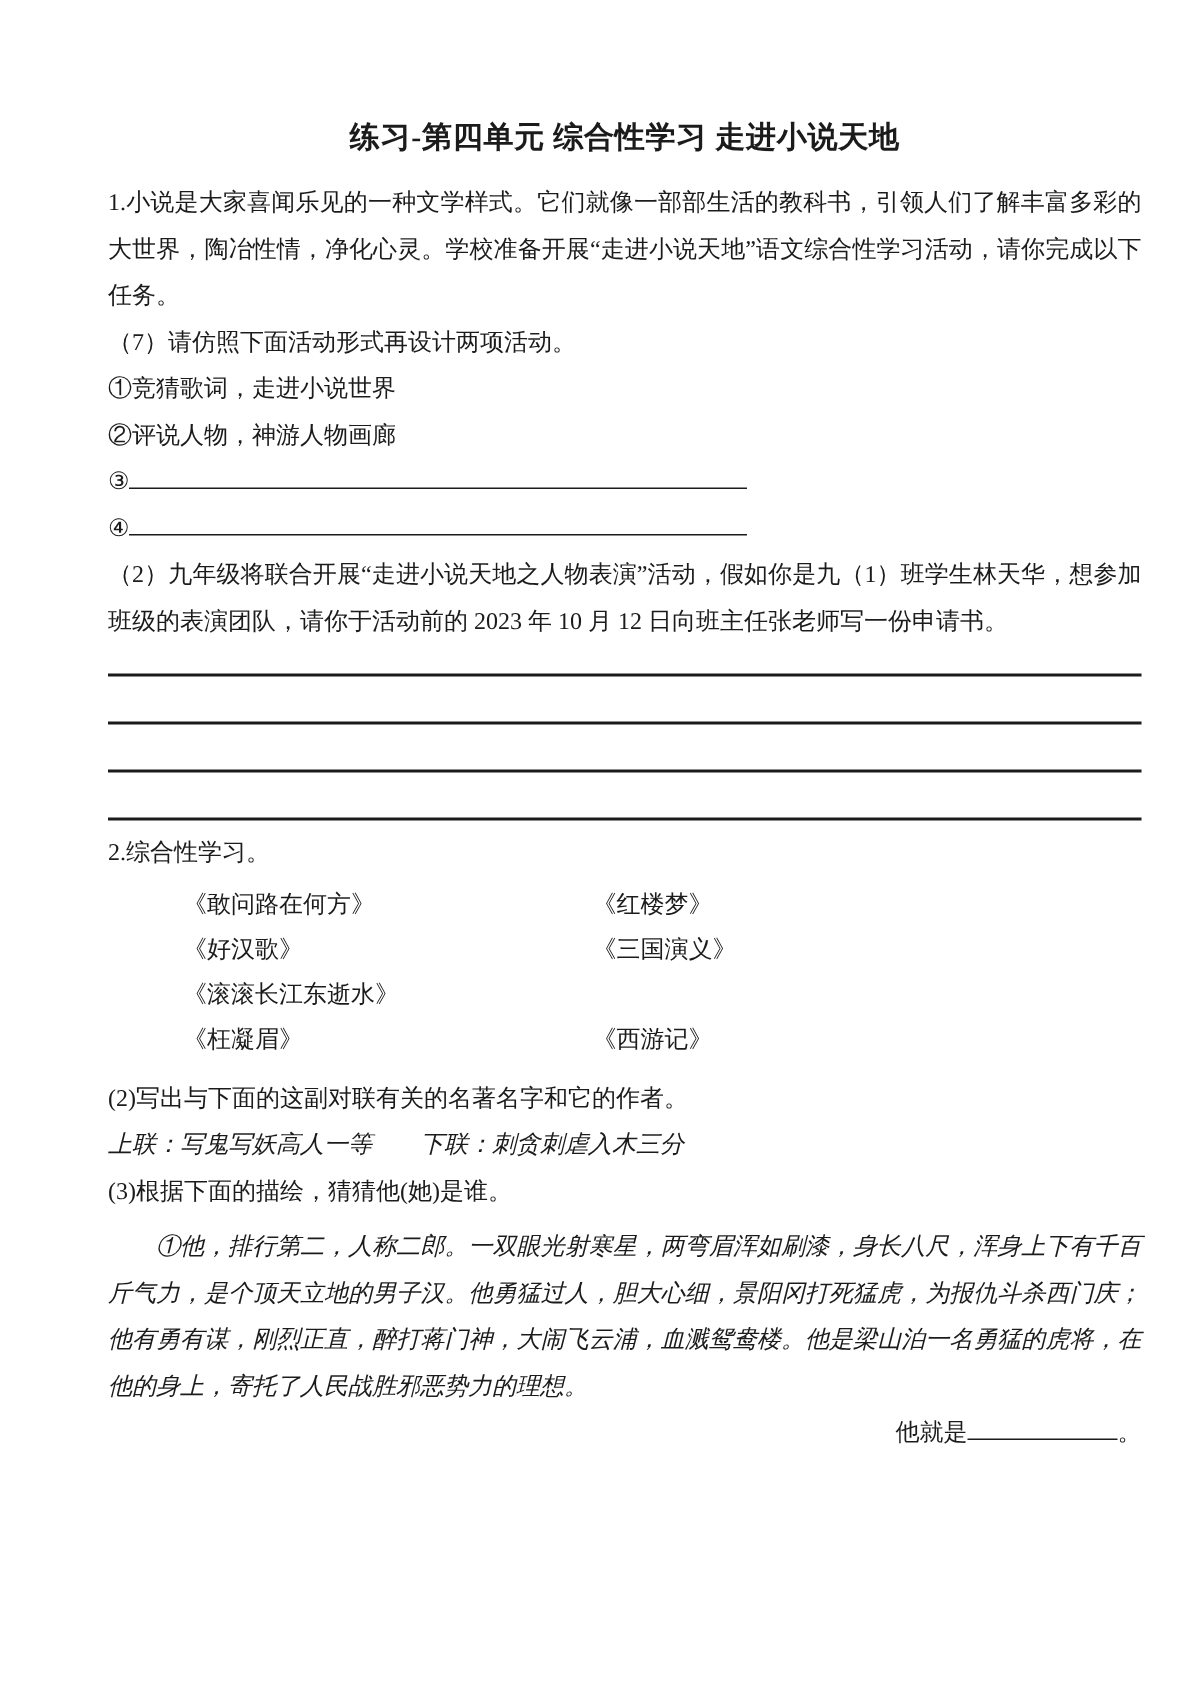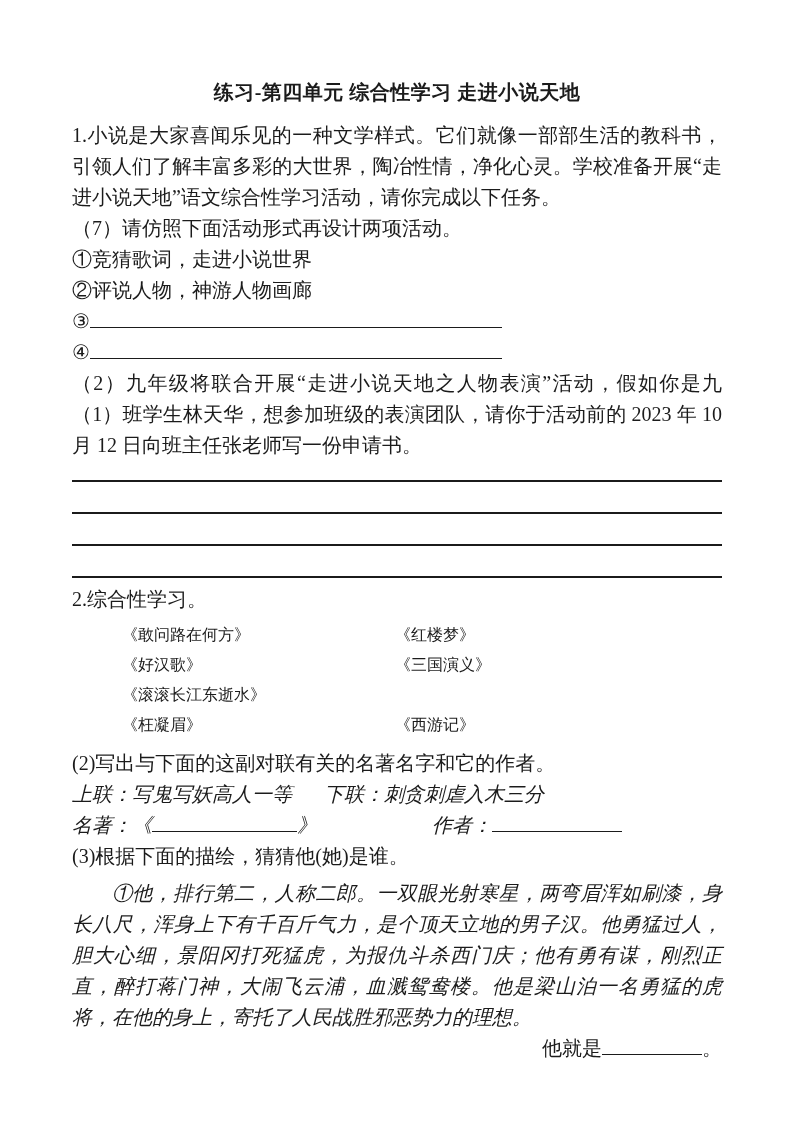--- a/index.html
+++ b/index.html
@@ -8,33 +8,33 @@
     width: 793px;
     height: 1122px;
     background: #ffffff;
     color: #1b1b1b;
     font-family: "Liberation Serif", "DejaVu Serif", serif;
     overflow: hidden;
   }
   .page {
     width: 793px;
     height: 1122px;
-    padding: 80px 71px 0 72px;
+    padding: 80px 32px 0 72px;
   }
   .doc-title {
     margin: 0 0 16px 0;
     font-size: 20px;
     line-height: 24px;
     font-weight: bold;
     text-align: center;
     letter-spacing: 0.5px;
   }
   p, .line {
     margin: 0;
-    font-size: 20px;
+    font-size: 16px;
     line-height: 31px;
   }
   .just { text-align: justify; text-justify: inter-character; }
   .kai { font-style: italic; }
   .indent2 { text-indent: 2em; }
   .blank {
     display: inline-block;
     border-bottom: 1px solid #1b1b1b;
     height: 1.02em;
   }
@@ -105,21 +105,20 @@
     <div class="match-row">
       <span>《枉凝眉》</span>
       <span>《西游记》</span>
     </div>
   </div>
 
   <p class="mt8">(2)写出与下面的这副对联有关的名著名字和它的作者。</p>
 
   <p class="kai"><span>上联：写鬼写妖高人一等</span><span class="couplet-lower-gap">下联：刺贪刺虐入木三分</span></p>
 
-  <p class="kai"><span>名著：《</span><span class="blank w145"></span><span>》</span><span class="author-gap">作者：</span><span class="blank w130"></span></p>
 
   <p>(3)根据下面的描绘，猜猜他(她)是谁。</p>
 
   <p class="kai just indent2 mt6">①他，排行第二，人称二郎。一双眼光射寒星，两弯眉浑如刷漆，身长八尺，浑身上下有千百斤气力，是个顶天立地的男子汉。他勇猛过人，胆大心细，景阳冈打死猛虎，为报仇斗杀西门庆；他有勇有谋，刚烈正直，醉打蒋门神，大闹飞云浦，血溅鸳鸯楼。他是梁山泊一名勇猛的虎将，在他的身上，寄托了人民战胜邪恶势力的理想。</p>
 
   <p class="answer-line"><span>他就是</span><span class="blank w100"></span><span>。</span></p>
 
 </div>
 
 </body></html>

